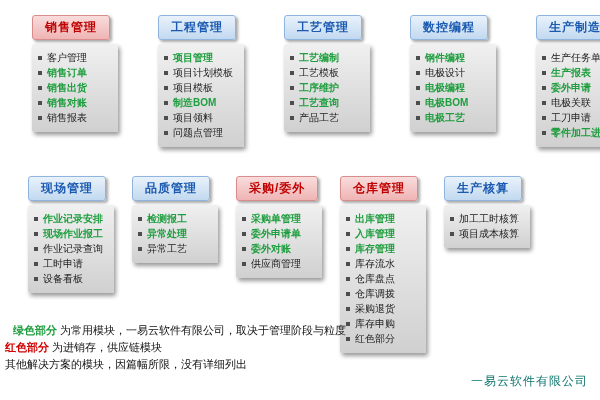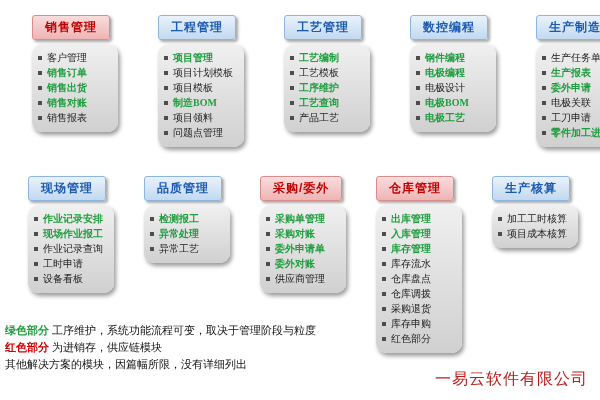--- a/index.html
+++ b/index.html
@@ -6,45 +6,45 @@
   html,body { width:600px; height:400px; }
   body {
     background:#ffffff;
     font-family:"Liberation Sans","DejaVu Sans",sans-serif;
     position:relative;
     overflow:hidden;
   }
   .canvas { position:absolute; inset:0; background:#ffffff; }
   .row { position:absolute; display:flex; align-items:flex-start; }
   .row1 { top:15px; left:32px; gap:40px; }
-  .row2 { top:176px; left:28px; gap:30px; }
+  .row2 { top:176px; left:28px; gap:18px; }
   .module { display:flex; flex-direction:column; }
   .module-header {
     font-size:12px; font-weight:bold; letter-spacing:1px;
     padding:3px 12px; border-radius:3px; border:1px solid;
     box-shadow:2px 2px 3px rgba(0,0,0,0.35);
     width:max-content; white-space:nowrap;
   }
   .module-header.red  { color:#c00000; background:linear-gradient(#f9dcdc,#efb4b4); border-color:#d98c8c; }
   .module-header.blue { color:#1b5ab0; background:linear-gradient(#e9f2fb,#c2d9f0); border-color:#8fb4dd; }
   .module-body {
     margin-top:4px;
     background:linear-gradient(#f0f0f0,#d0d0d0);
     box-shadow:2px 3px 4px rgba(0,0,0,0.4);
-    border-radius:10px;
+    border-radius:2px;
     padding:6px 4px 7px 6px;
-    width:max-content; min-width:86px;font-family:Liberation Serif, serif;
+    width:max-content; min-width:86px;
   }
   .item { display:flex; align-items:center; font-size:10px; line-height:15px; white-space:nowrap; }
   .item .bullet { width:4px; height:4px; background:#4d4d4d; margin-right:5px; flex:none; }
   .item.green { color:#1f9e3f; font-weight:bold; }
   .item.black { color:#1a1a1a; }
   .notes { position:absolute; left:5px; top:322px; font-size:11px; line-height:17px; color:#111; }
   .note-prefix { font-weight:bold; }
-  .watermark { position:absolute; right:12px; bottom:10px; color:#b91c1c; font-size:16px; letter-spacing:1px; }
+  .watermark { position:absolute; right:12px; bottom:10px; color:#0f766e; font-size:12px; letter-spacing:1px; }
 </style>
 </head>
 <body>
 
 <div class="canvas">
   <div class="row row1">
       <div class="module">
         <div class="module-header red">销售管理</div>
         <div class="module-body">
           <div class="item black">
@@ -123,27 +123,27 @@
           </div>
         </div>
       </div>
       <div class="module">
         <div class="module-header blue">数控编程</div>
         <div class="module-body">
           <div class="item green">
             <span class="bullet"></span>
             <span>钢件编程</span>
           </div>
+          <div class="item black">
+            <span class="bullet"></span>
+            <span>电极设计</span>
+          </div>
           <div class="item green">
             <span class="bullet"></span>
             <span>电极编程</span>
-          </div>
-          <div class="item black">
-            <span class="bullet"></span>
-            <span>电极设计</span>
           </div>
           <div class="item green">
             <span class="bullet"></span>
             <span>电极BOM</span>
           </div>
           <div class="item green">
             <span class="bullet"></span>
             <span>电极工艺</span>
           </div>
         </div>
@@ -223,24 +223,20 @@
       </div>
       <div class="module">
         <div class="module-header red">采购/委外</div>
         <div class="module-body">
           <div class="item green">
             <span class="bullet"></span>
             <span>采购单管理</span>
           </div>
           <div class="item green">
             <span class="bullet"></span>
-            <span>采购对账</span>
-          </div>
-          <div class="item green">
-            <span class="bullet"></span>
             <span>委外申请单</span>
           </div>
           <div class="item green">
             <span class="bullet"></span>
             <span>委外对账</span>
           </div>
           <div class="item black">
             <span class="bullet"></span>
             <span>供应商管理</span>
           </div>
@@ -295,18 +291,18 @@
             <span>加工工时核算</span>
           </div>
           <div class="item black">
             <span class="bullet"></span>
             <span>项目成本核算</span>
           </div>
         </div>
       </div>
     </div>
   <div class="notes">
-      <div><span class="note-prefix" style="color: rgb(31, 158, 63);">绿色部分</span><span> 工序维护，系统功能流程可变，取决于管理阶段与粒度</span></div>
+      <div><span class="note-prefix" style="color: rgb(31, 158, 63); margin-left: 8px;">绿色部分</span><span> 为常用模块，一易云软件有限公司，取决于管理阶段与粒度</span></div>
       <div><span class="note-prefix" style="color: rgb(208, 0, 0); margin-top: 32px;">红色部分</span><span> 为进销存，供应链模块</span></div>
       <div><span>其他解决方案的模块，因篇幅所限，没有详细列出</span></div>
     </div>
   <div class="watermark">一易云软件有限公司</div>
 </div>
 
 </body></html>

